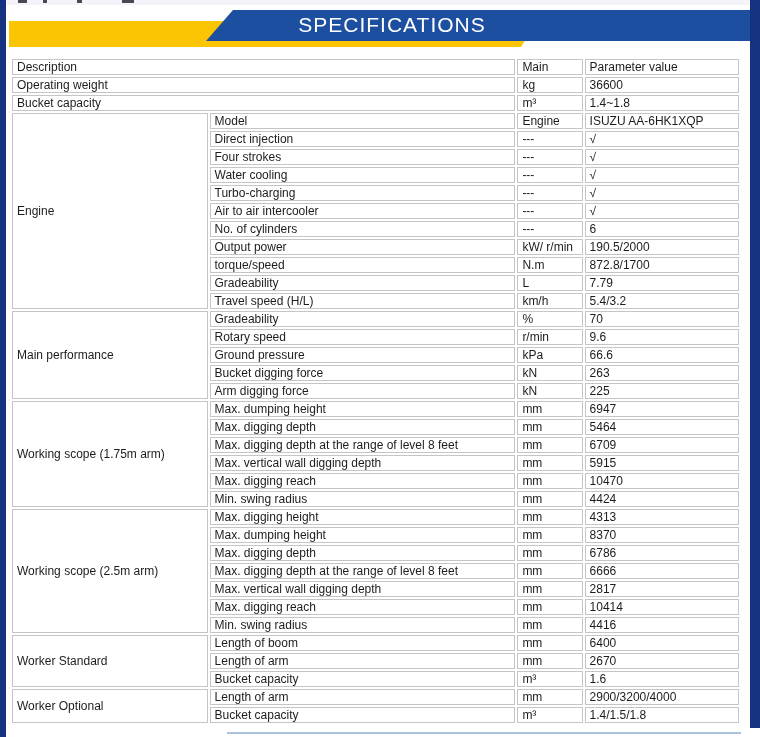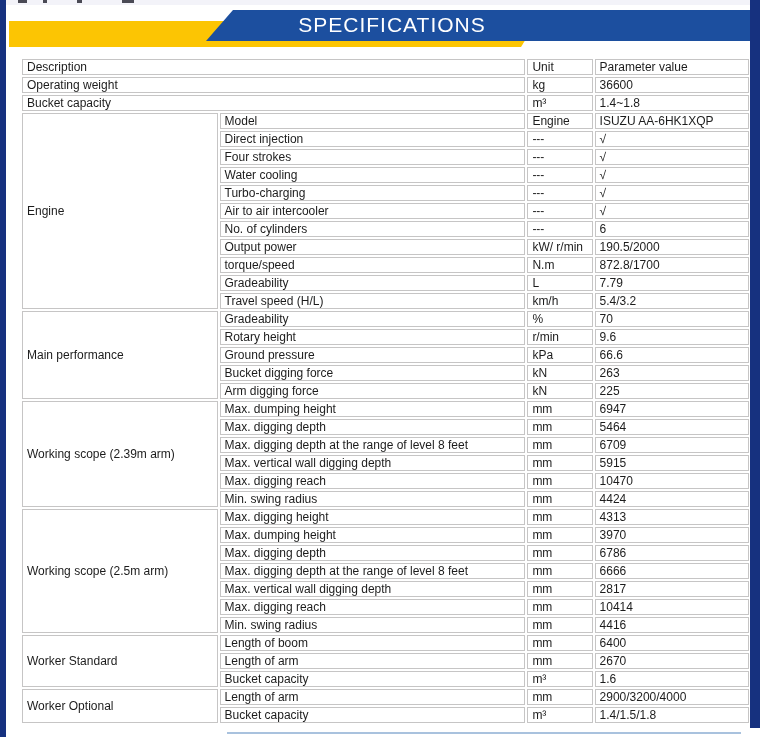--- a/index.html
+++ b/index.html
@@ -32,21 +32,21 @@
     background:#1c4f9f;
     clip-path:polygon(27px 0, 100% 0, 100% 100%, 0 100%);
   }
   .banner-title {
     position:absolute; left:0; top:13px; width:100%;
     text-align:center;
     color:#ffffff; font-size:21px; font-weight:normal; letter-spacing:1px;padding-left:24px;
   }
   
   table.spec {
-    position:absolute; left:20px; top:57px;
+    position:absolute; left:10px; top:57px;
     border-collapse:separate; border-spacing:2px;
     table-layout:fixed; width:731px;
     background:#ffffff;
   }
   table.spec td {
     border:1px solid #c6c5c5;
     height:14px;
     padding:0 2px 0 4px;
     font-size:12px; color:#1c1c1c;
     vertical-align:middle;
@@ -79,21 +79,21 @@
   <table class="spec">
     <colgroup>
       <col style="width:195px">
         <col style="width:305px">
         <col style="width:65px">
         <col style="width:154px">
     </colgroup>
     <tbody>
       <tr>
         <td colspan="2">Description</td>
-        <td>Unit</td>
+        <td>Main</td>
         <td>Parameter value</td>
       </tr>
     <tr>
           <td colspan="2">Operating weight</td>
           <td>kg</td>
           <td>36600</td>
         </tr>
         <tr>
           <td colspan="2">Bucket capacity</td>
           <td>m³</td>
@@ -155,41 +155,41 @@
           <td>km/h</td>
           <td>5.4/3.2</td>
         </tr>
         <tr>
           <td rowspan="5" class="section">Main performance</td>
           <td>Gradeability</td>
           <td>%</td>
           <td>70</td>
         </tr>
         <tr>
-          <td>Rotary height</td>
+          <td>Rotary speed</td>
           <td>r/min</td>
           <td>9.6</td>
         </tr>
         <tr>
           <td>Ground pressure</td>
           <td>kPa</td>
           <td>66.6</td>
         </tr>
         <tr>
           <td>Bucket digging force</td>
           <td>kN</td>
           <td>263</td>
         </tr>
         <tr>
           <td>Arm digging force</td>
           <td>kN</td>
           <td>225</td>
         </tr>
         <tr>
-          <td rowspan="6" class="section">Working scope (2.39m arm)</td>
+          <td rowspan="6" class="section">Working scope (1.75m arm)</td>
           <td>Max. dumping height</td>
           <td>mm</td>
           <td>6947</td>
         </tr>
         <tr>
           <td>Max. digging depth</td>
           <td>mm</td>
           <td>5464</td>
         </tr>
         <tr>
@@ -214,21 +214,21 @@
         </tr>
         <tr>
           <td rowspan="7" class="section">Working scope (2.5m arm)</td>
           <td>Max. digging height</td>
           <td>mm</td>
           <td>4313</td>
         </tr>
         <tr>
           <td>Max. dumping height</td>
           <td>mm</td>
-          <td>3970</td>
+          <td>8370</td>
         </tr>
         <tr>
           <td>Max. digging depth</td>
           <td>mm</td>
           <td>6786</td>
         </tr>
         <tr>
           <td>Max. digging depth at the range of level 8 feet</td>
           <td>mm</td>
           <td>6666</td>

